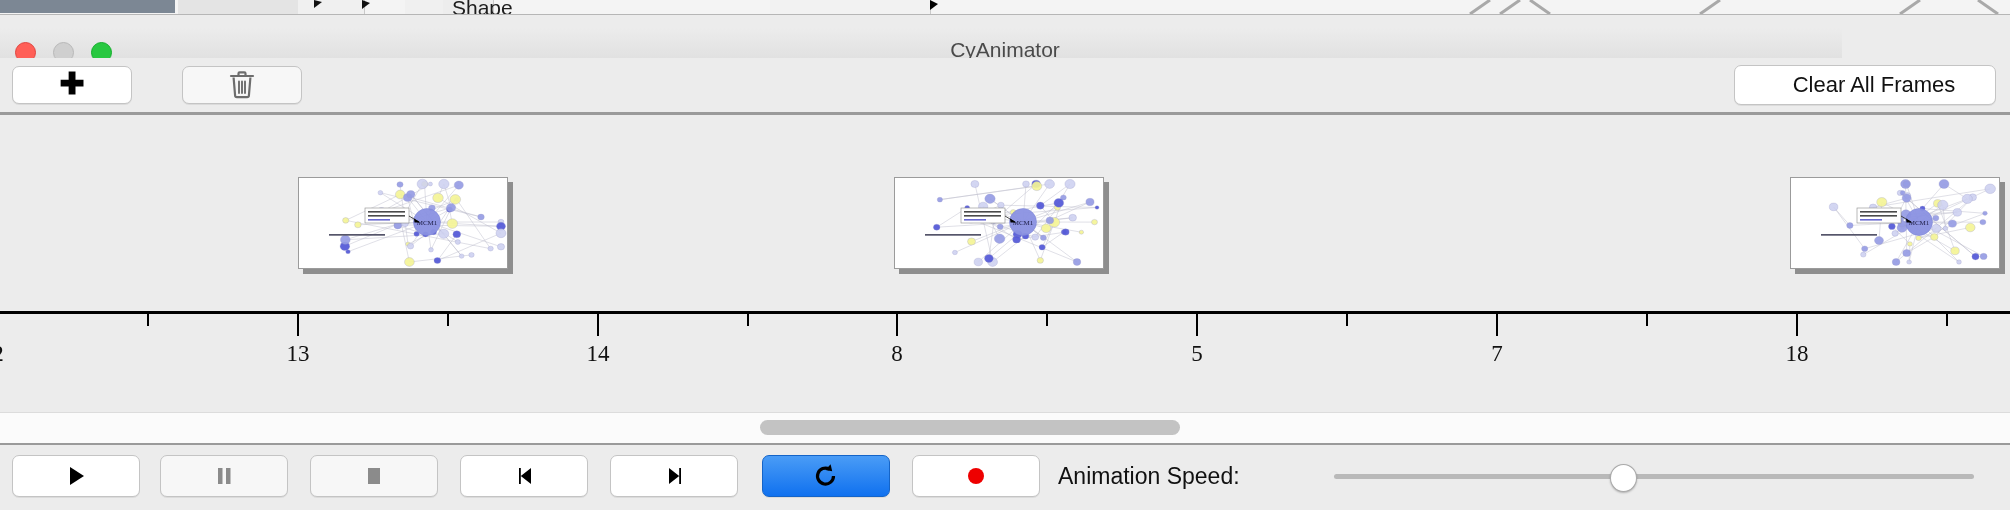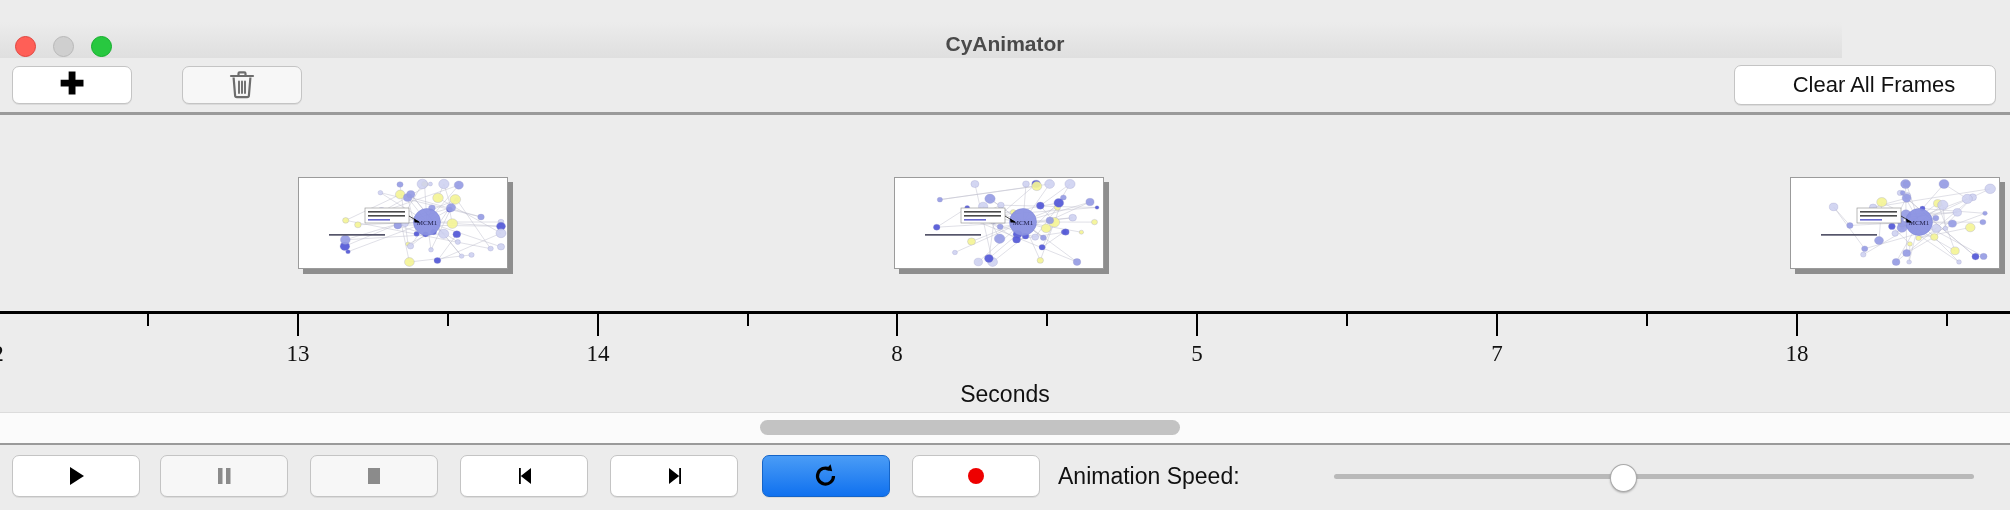--- a/index.html
+++ b/index.html
@@ -52,25 +52,24 @@
   .bg-arrow {
     position: absolute;
     top: 0px;
     width: 26px; height: 14px;
     overflow: hidden;
   }
 
   
   .titlebar {
     position: absolute;
-    left: 0; top: 22px;
+    left: 0; top: 28px;
     width: 1842px; height: 44px;
     background: linear-gradient(to bottom, #ececec 0%, #dcdcdc 100%);
     border-bottom: 1px solid #b4b4b4;
-    font-weight: bold;
   }
   .traffic {
     position: absolute;
     top: 14px;
     width: 19px; height: 19px;
     border-radius: 50%;
   }
   .traffic.close  { left: 15px;  background: #ff5f57; border: 1px solid #e0443e; }
   .traffic.min    { left: 53px;  background: #cfcfcf; border: 1px solid #b8b8b8; }
   .traffic.max    { left: 91px;  background: #28c840; border: 1px solid #13ae2b; }
@@ -283,20 +282,42 @@
     border: 1px solid #a9a9a9;
     border-radius: 50%;
     box-shadow: 0 1px 2px rgba(0,0,0,0.25);
   }
 </style>
 </head>
 <body>
 
 <div id="app">
 
+  <div class="bg-strip">
+    <div class="bg-dark"></div>
+    <div class="bg-seg" style="left:178px;width:62px;"></div>
+    <div class="bg-seg" style="left:240px;width:58px;"></div>
+    <div class="bg-seg" style="left:298px;width:66px;background:#f0f0f0;"></div>
+    <div class="bg-seg" style="left:405px;width:38px;background:#f0f0f0;"></div>
+    <div class="bg-seg" style="left:443px;width:50px;background:#ededed;"></div>
+    <div class="bg-seg" style="left:770px;width:160px;background:#f2f2f2;"></div>
+    <div class="bg-shape-text">Shape</div>
+    <svg class="bg-arrow" style="left:310px;" viewBox="0 0 26 14">
+      <path d="M4 0 L4 8 L12 2 Z" fill="#111"></path>
+    </svg>
+    <svg class="bg-arrow" style="left:360px;" viewBox="0 0 26 14">
+      <path d="M2 0 L2 9 L10 3 Z" fill="#111"></path>
+    </svg>
+    <svg class="bg-arrow" style="left:920px;width:40px;" viewBox="0 0 40 14">
+      <path d="M10 0 L10 10 L18 4 Z" fill="#000"></path>
+    </svg>
+    <svg style="position:absolute;left:1430px;top:0;width:580px;height:14px;" viewBox="0 0 580 14">
+      <path d="M40 14 L60 0 M70 14 L90 0 M100 0 L120 14 M270 14 L290 0 M470 14 L490 0 M548 0 L568 14" stroke="#a9a9a9" stroke-width="3" fill="none"></path>
+    </svg>
+  </div>
 
   <div class="titlebar">
     <div class="traffic close"></div>
     <div class="traffic min"></div>
     <div class="traffic max"></div>
     <div class="window-title">CyAnimator</div>
   </div>
 
   <div class="toolbar">
 
@@ -672,21 +693,20 @@
           <div class="tick-label" style="left: 557px; width: 82px;">14</div>
           <div class="tick major" style="left: 896px;"></div>
           <div class="tick-label" style="left: 856px; width: 82px;">8</div>
           <div class="tick major" style="left: 1196px;"></div>
           <div class="tick-label" style="left: 1156px; width: 82px;">5</div>
           <div class="tick major" style="left: 1496px;"></div>
           <div class="tick-label" style="left: 1456px; width: 82px;">7</div>
           <div class="tick major" style="left: 1796px;"></div>
           <div class="tick-label" style="left: 1756px; width: 82px;">18</div>
         </div>
-      <div class="axis-title">Seconds</div>
     </div>
   </div>
 
   <div class="hscroll">
     <div class="hscroll-thumb" style="left: 759.78px; width: 420.09px;"></div>
   </div>
 
   <div class="playbar">
     <div id="playback-buttons">
         <div class="pbtn" style="left: 12px;">

